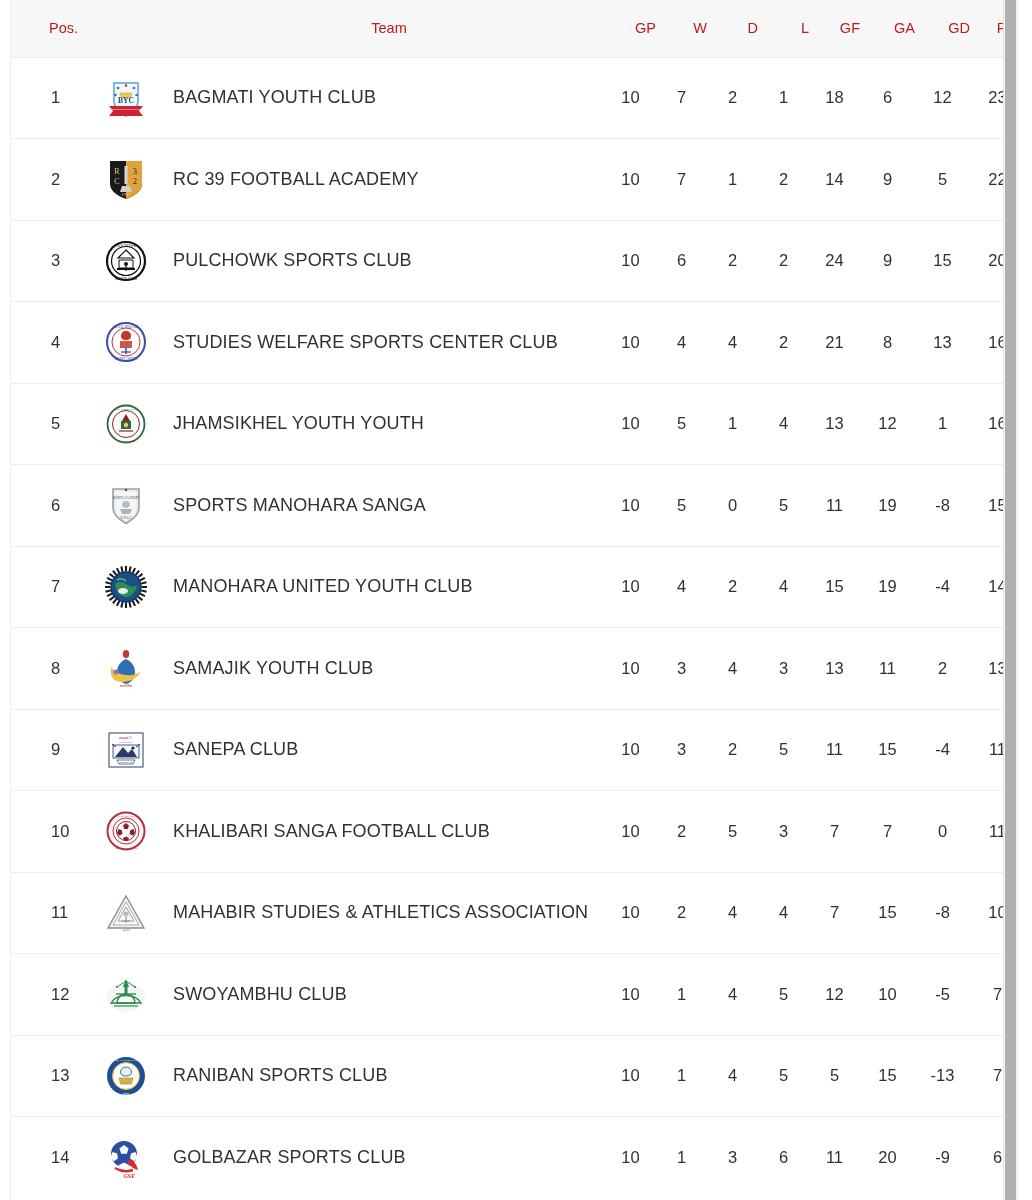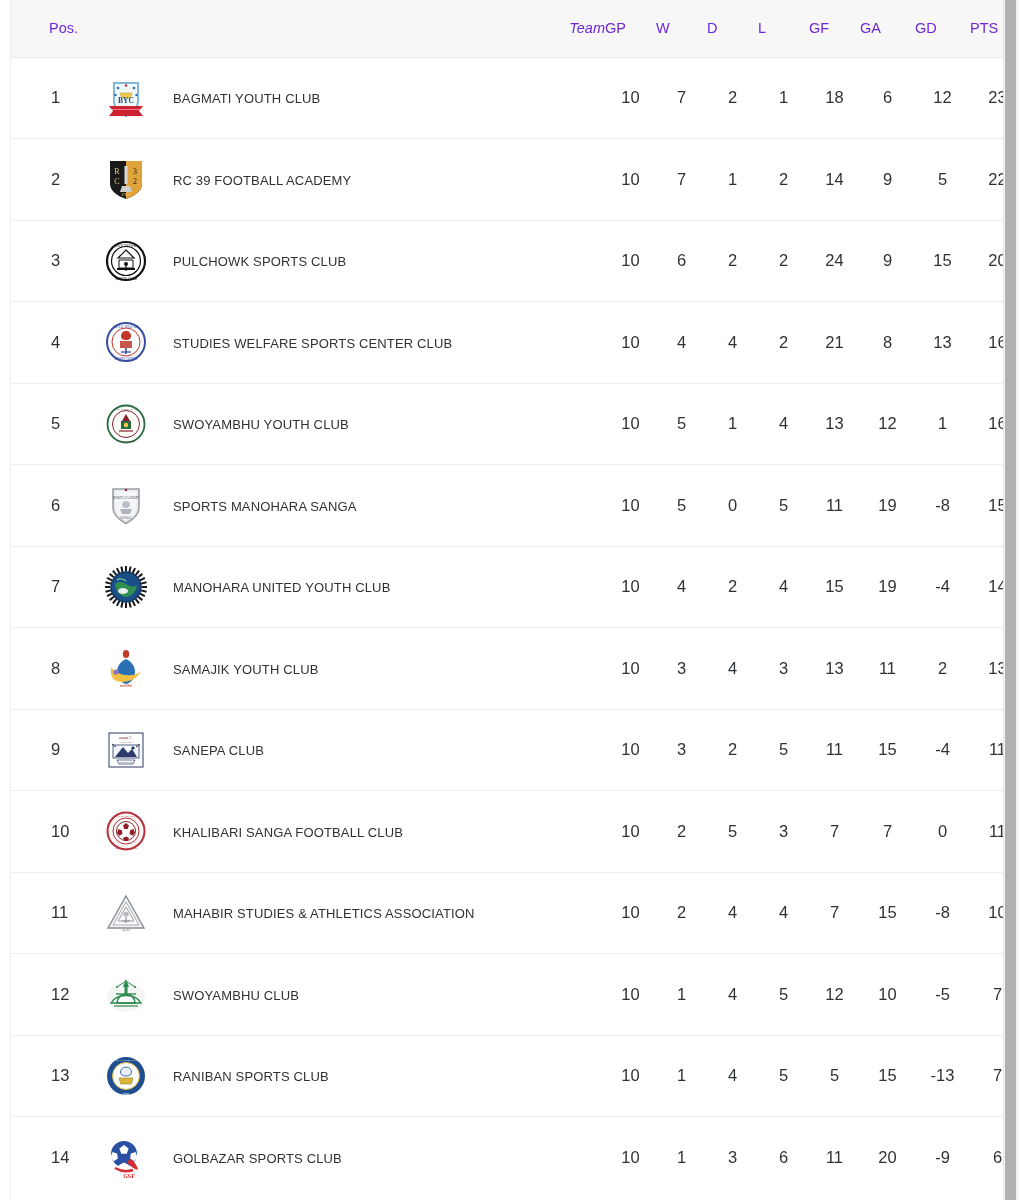--- a/index.html
+++ b/index.html
@@ -49,21 +49,21 @@
   
   table.standings {
     width: 1006px;
     border-collapse: collapse;
     table-layout: fixed;
   }
   thead th {
     background: #f7f7f8;
     font-size: 14.5px;
     font-weight: 400;
-    color: #6d28d9;
+    color: #b91c1c;
     height: 57px;
     padding: 0;
     border-bottom: 1px solid #eaeaec;
     vertical-align: middle;
     white-space: nowrap;
   }
   tbody td {
     height: 81.5px;
     padding: 0;
     border-bottom: 1px solid #ededef;
@@ -75,29 +75,29 @@
   tbody tr:last-child td { border-bottom: none; }
 
   
   col.c-pos  { width: 92px; }
   col.c-logo { width: 62px; }
   col.c-team { width: 440px; }
   col.c-stat { width: 51px; }
   col.c-stat-wide { width: 55px; }
 
   .th-pos  { text-align: left; padding-left: 38px !important; }
-  .th-team { text-align: right; padding-left: 8px !important; font-style: italic; }
-  .th-stat { text-align: left; }
+  .th-team { text-align: center; padding-left: 8px !important; }
+  .th-stat { text-align: right; }
 
   .td-pos  { text-align: left; padding-left: 40px !important; font-size: 16.5px; color: #2f3235; }
   .td-logo { text-align: left; }
   .td-team { text-align: left; padding-left: 8px !important; letter-spacing: 0.15px; }
   .td-stat { text-align: center; }
 
-  .team-name { font-size: 13px; color: #2f3235; }
+  .team-name { font-size: 18px; color: #2f3235; }
 
   
   .crest { display: inline-block; width: 46px; height: 46px; vertical-align: middle; }
   .crest svg { display: block; width: 46px; height: 46px; }
 </style>
 </head>
 <body>
 
 <div id="app">
   <div class="standings-shell">
@@ -230,21 +230,21 @@
             <td class="td-logo"><span class="crest"><svg viewBox="0 0 46 46">
                   <circle cx="23" cy="23" r="18.5" fill="#fff" stroke="#2b6b3f" stroke-width="1.8"></circle>
                   <circle cx="23" cy="23" r="13.5" fill="#fdfdf8" stroke="#8a1f2c" stroke-width="1"></circle>
                   <path d="M23 13l4 7h-8z" fill="#8a1f2c"></path>
                   <rect x="18" y="20" width="10" height="8" fill="#2b6b3f"></rect>
                   <circle cx="23" cy="24" r="2.2" fill="#f2c94c"></circle>
                   <path d="M16 30h14" stroke="#8a1f2c" stroke-width="1.2"></path>
                   <text x="23" y="9" font-size="2.9" fill="#2b6b3f" text-anchor="middle" font-family="serif">JHAMSIKHEL</text>
                   <text x="23" y="41" font-size="2.9" fill="#8a1f2c" text-anchor="middle" font-family="serif">YOUTH CLUB</text>
                 </svg></span></td>
-            <td class="td-team"><span class="team-name">SWOYAMBHU YOUTH CLUB</span></td>
+            <td class="td-team"><span class="team-name">JHAMSIKHEL YOUTH YOUTH</span></td>
             <td class="td-stat">10</td>
             <td class="td-stat">5</td>
             <td class="td-stat">1</td>
             <td class="td-stat">4</td>
             <td class="td-stat">13</td>
             <td class="td-stat">12</td>
             <td class="td-stat">1</td>
             <td class="td-stat">16</td>
           </tr>
           <tr>

